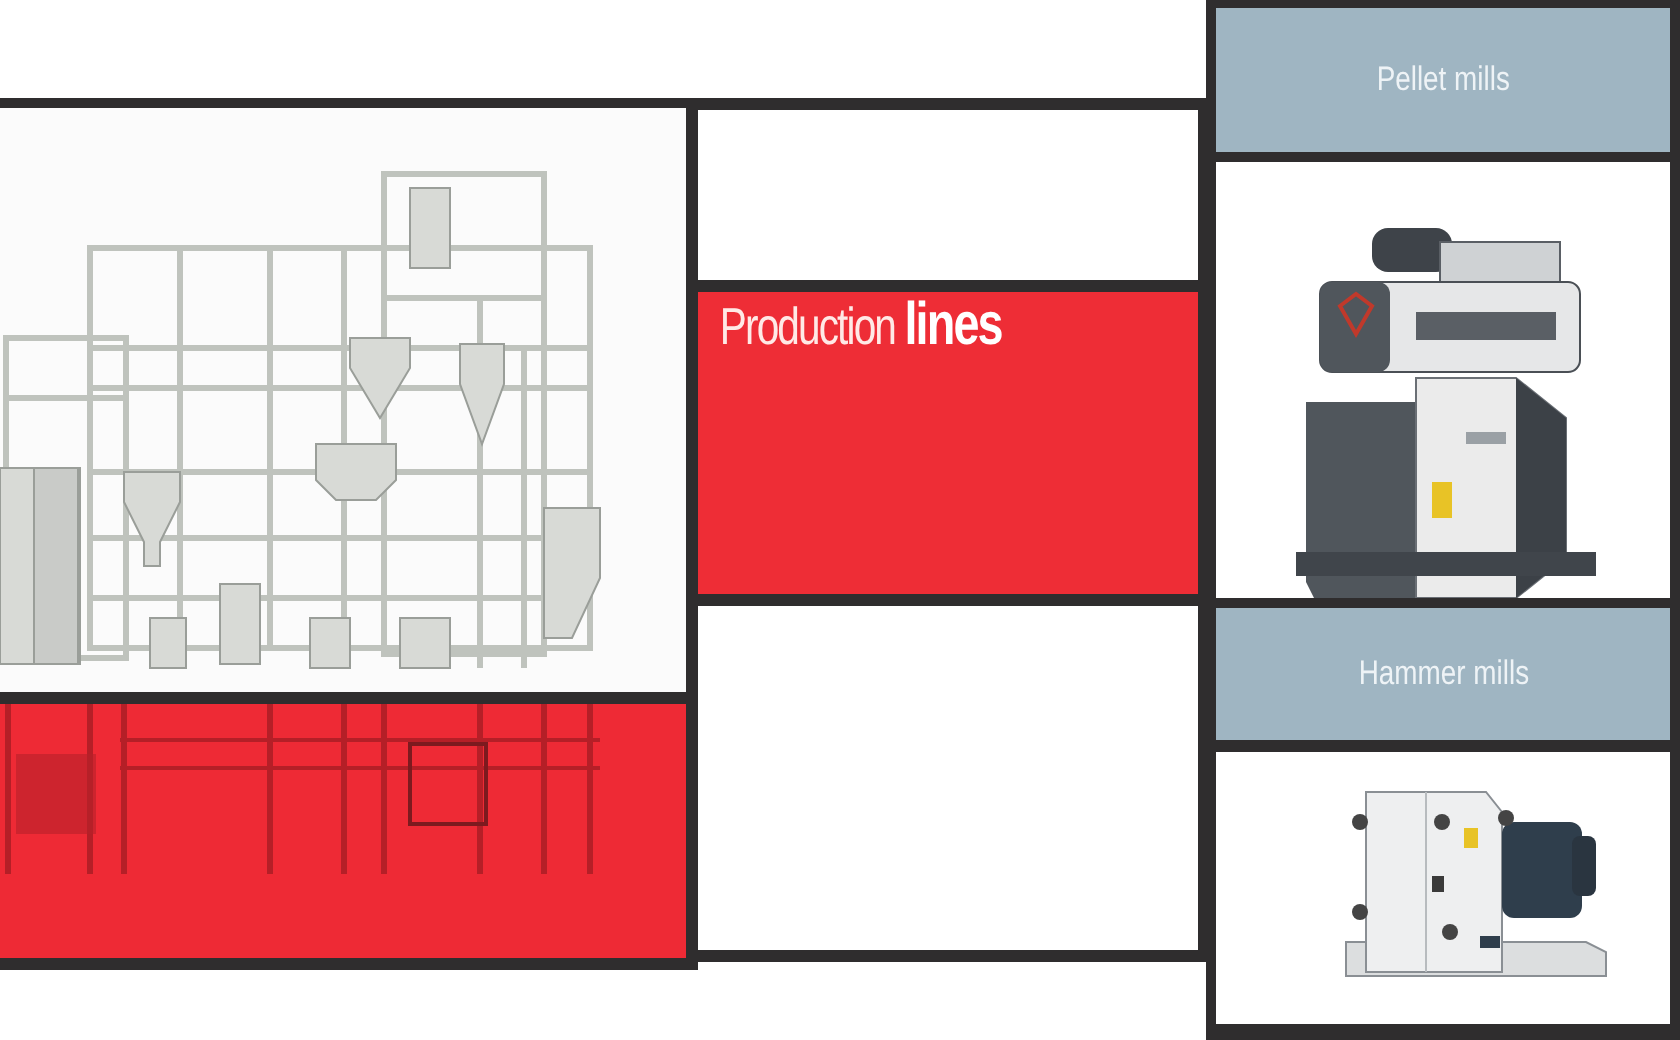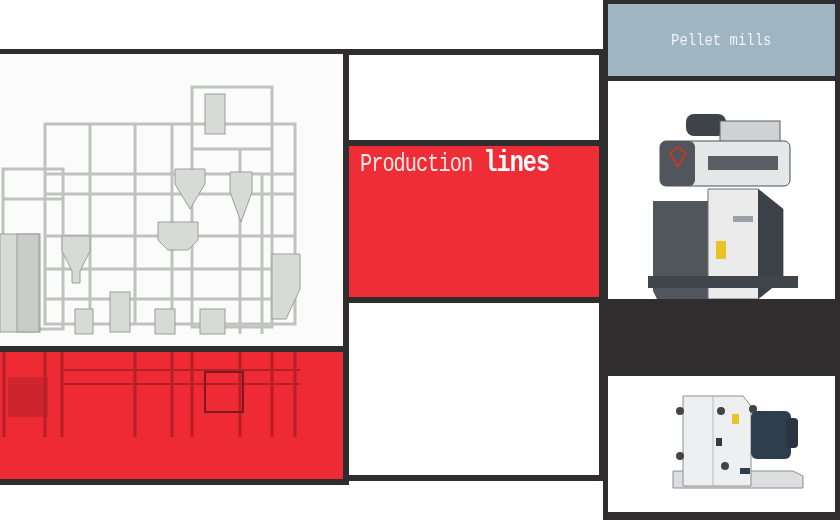--- a/index.html
+++ b/index.html
@@ -1,20 +1,20 @@
 <!DOCTYPE html>
 <html><head>
 <meta charset="utf-8">
 <style>
   html, body { margin: 0; padding: 0; }
   body {
     width: 840px; height: 520px; position: relative; overflow: hidden;
     background: #ffffff; font-family: "Liberation Sans", sans-serif;
   }
-  .abs { position: absolute; box-sizing: border-box; font-family: Liberation Mono, monospace; }
+  .abs { position: absolute; box-sizing: border-box; }
   .dark { background: #2f2d2e; }
 
   
   #top-line { left: 0; top: 49px; width: 608px; height: 6px; }
 
   
   #left-panel { left: 0; top: 54px; width: 347px; height: 430px; background: #fbfbfb; overflow: hidden; }
   #left-right-border { left: 343px; top: 49px; width: 6px; height: 436px; }
   #left-bottom-border { left: 0; top: 479px; width: 349px; height: 6px; }
   #red-band { left: 0; top: 352px; width: 344px; height: 128px; background: #ee2a35; }
@@ -138,20 +138,23 @@
 
       <path d="M45 120 h60 v110 h-50 l-10 -20z" fill="#50565c"></path>
       <path d="M100 108 h50 l25 20 v70 l-25 20 h-50z" fill="#ebebeb" stroke="#6a6f75"></path>
       <path d="M150 108 l25 20 v70 l-25 20z" fill="#3c4147"></path>
       <rect x="108" y="160" width="10" height="18" fill="#e8c326"></rect>
       <rect x="125" y="135" width="20" height="6" fill="#9aa0a5"></rect>
 
       <rect x="40" y="195" width="150" height="12" fill="#40454b"></rect>
     </svg>
   </div>
+  <div class="r-label" id="hammer-label">
+    <span>Hammer mills</span>
+  </div>
   <div id="hammer-img" aria-label="hammer mill machine">
     <svg width="227" height="136" viewBox="0 0 227 136">
 
       <path d="M65 95 h120 l10 5 v12 h-130z" fill="#dcdedf" stroke="#8a8f94"></path>
 
       <path d="M75 20 h60 l8 10 v80 h-68 z" fill="#eeeff0" stroke="#8a8f94"></path>
       <line x1="105" y1="20" x2="105" y2="110" stroke="#b7bbbe"></line>
 
       <rect x="143" y="35" width="40" height="48" rx="6" fill="#2f3e4c"></rect>
       <rect x="178" y="42" width="12" height="30" rx="4" fill="#2a3540"></rect>

